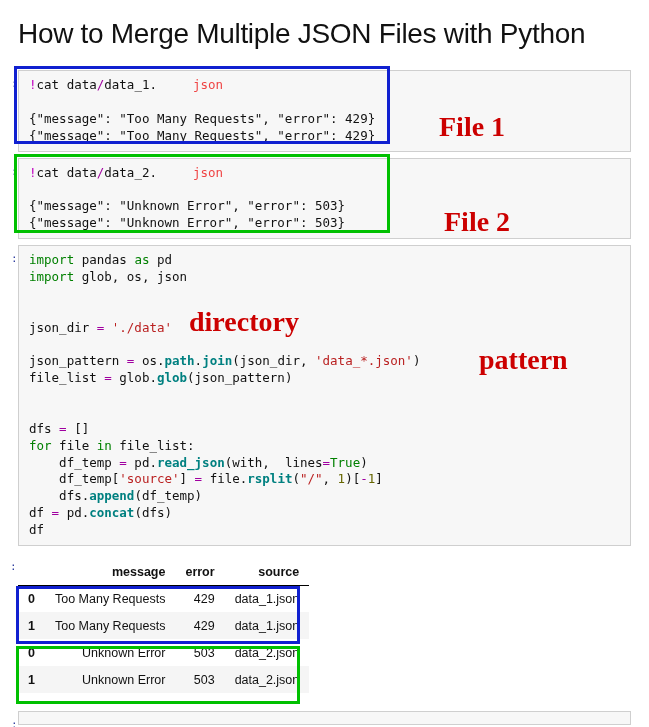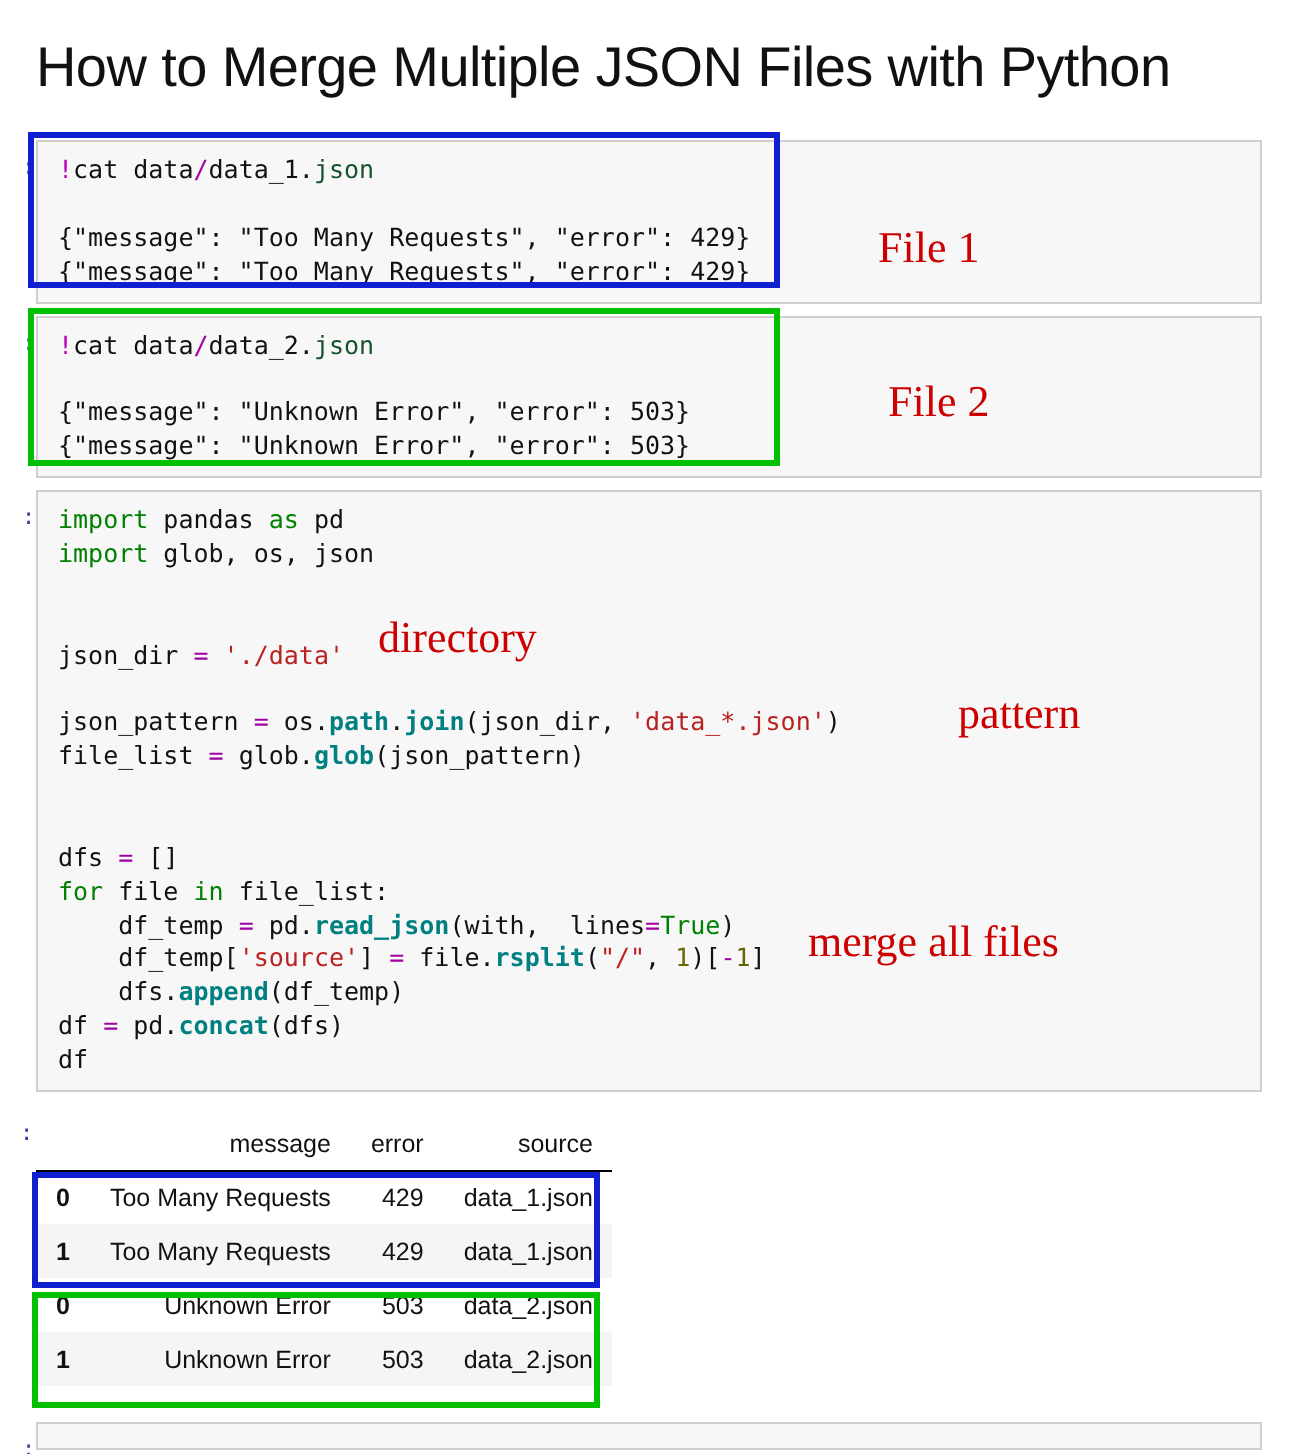--- a/index.html
+++ b/index.html
@@ -41,29 +41,29 @@
     white-space: pre;
   }
   .overlay {
     position: absolute;
     border: 3px solid;
     pointer-events: none;
   }
   .annot {
     position: absolute;
     font-family: Georgia, "Times New Roman", serif;
-    font-size: 22px;
-    font-weight: 400;
+    font-size: 28px;
+    font-weight: 700;
     color: #cc0000;
     pointer-events: none;
   }
   
   .c-bang  { color: #c000c0; }
   .c-op    { color: #a000a0; }
-  .c-name  { color: #14532d; }
+  .c-name  { color: #ef4444; margin-left: 36px; }
   .c-kw    { color: #008000; font-weight: normal; }
   .c-str   { color: #ba2121; }
   .c-attr  { color: #008080; font-weight: bold; }
   .c-bool  { color: #008000; font-weight: normal; }
   .c-num   { color: #666600; }
   .c-eq    { color: #a000a0; }
 
   .table-wrap {
     position: relative;
     margin-top: 12px;
@@ -80,21 +80,21 @@
   table.df {
     border-collapse: collapse;
     font-size: 12.5px;
     font-family: -apple-system, BlinkMacSystemFont, "Segoe UI", Helvetica, Arial, sans-serif;
   }
   table.df th, table.df td {
     padding: 6px 10px;
     text-align: right;
     border-top: 1px solid rgba(0,0,0,0);
   }
-  table.df thead th { font-weight: 400; border-bottom: 1px solid #000; }
+  table.df thead th { font-weight: 700; border-bottom: 1px solid #000; }
   table.df td.idx, table.df th.idx { font-weight: 700; text-align: right; padding-right:10px; }
   table.df tr.odd td, table.df tr.odd th.rowidx { background: #f5f5f5; }
 
   .code-block { position: relative; }
 </style>
 </head>
 <body>
 
 <h1>How to Merge Multiple JSON Files with Python</h1>
 
@@ -106,21 +106,21 @@
   <div class="overlay" style="left:-5px; top:-5px; width:376px; height:78px; border-color:#1020d0;"></div>
   <div class="annot" style="left:420px; top:40px;">File 1</div>
 </div>
 
 <div class="cell code-block">
 <pre><span class="c-bang">!</span><span>cat data</span><span class="c-op">/</span><span>data_2.</span><span class="c-name">json</span>
 
 <span>{"message": "Unknown Error", "error": 503}</span>
 <span>{"message": "Unknown Error", "error": 503}</span></pre>
   <div class="overlay" style="left:-5px; top:-5px; width:376px; height:79px; border-color:#00c000;"></div>
-  <div class="annot" style="left:425px; top:29px;">File 2</div>
+  <div class="annot" style="left:425px; top:47px;">File 2</div>
 </div>
 
 <div class="cell code-block">
 <pre><span class="c-kw">import</span><span> pandas </span><span class="c-kw">as</span><span> pd</span>
 <span class="c-kw">import</span><span> glob, os, json</span>
 
 
 <span>json_dir </span><span class="c-eq">=</span><span> </span><span class="c-str">'./data'</span>
 
 <span>json_pattern </span><span class="c-eq">=</span><span> os.</span><span class="c-attr">path</span><span>.</span><span class="c-attr">join</span><span>(json_dir, </span><span class="c-str">'data_*.json'</span><span>)</span>
@@ -130,21 +130,20 @@
 <span>dfs </span><span class="c-eq">=</span><span> []</span>
 <span class="c-kw">for</span><span> file </span><span class="c-kw">in</span><span> file_list:</span>
 <span>    df_temp </span><span class="c-eq">=</span><span> pd.</span><span class="c-attr">read_json</span><span>(with,  lines</span><span class="c-eq">=</span><span class="c-bool">True</span><span>)</span>
 <span>    df_temp[</span><span class="c-str">'source'</span><span>] </span><span class="c-eq">=</span><span> file.</span><span class="c-attr">rsplit</span><span>(</span><span class="c-str">"/"</span><span>, </span><span class="c-num">1</span><span>)[</span><span class="c-eq">-</span><span class="c-num">1</span><span>]</span>
 <span>    dfs.</span><span class="c-attr">append</span><span>(df_temp)</span>
 <span>df </span><span class="c-eq">=</span><span> pd.</span><span class="c-attr">concat</span><span>(dfs)</span>
 <span>df</span></pre>
 
   <div class="annot" style="left:170px; top:60px;">directory</div>
   <div class="annot" style="left:460px; top:98px;">pattern</div>
-  <div class="annot" style="left:385px; top:212px;">merge all files</div>
 </div>
 
 <div class="table-wrap">
   <table class="df">
     <thead>
       <tr>
         <th class="idx"></th>
         <th>message</th>
         <th>error</th>
         <th>source</th>

